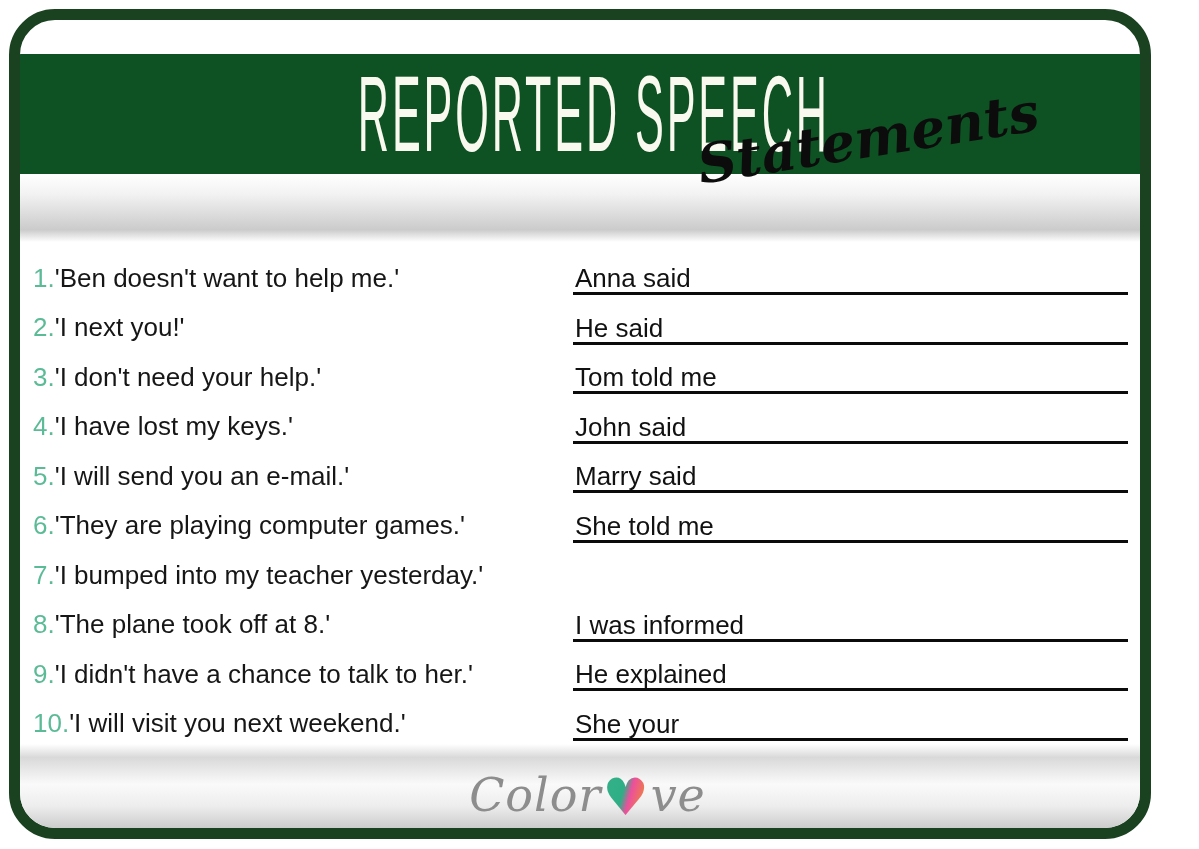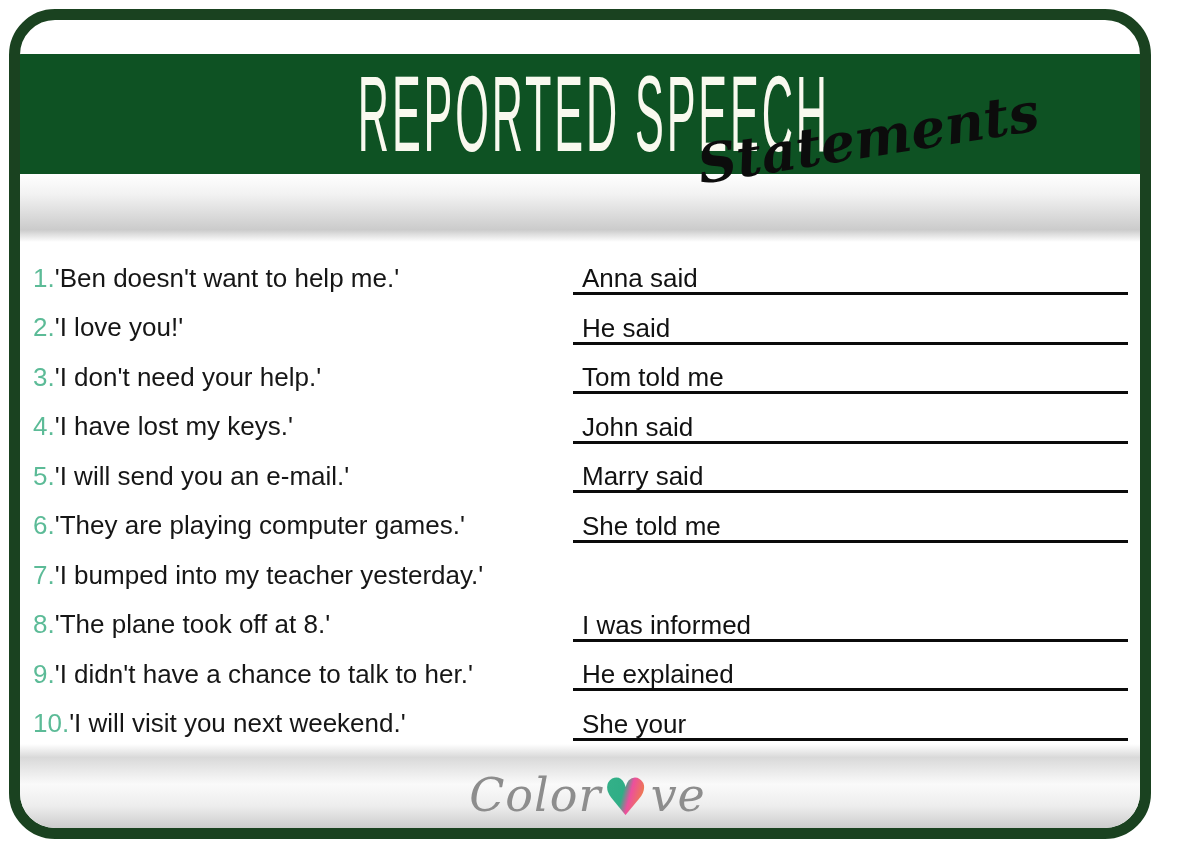--- a/index.html
+++ b/index.html
@@ -110,21 +110,20 @@
     height: 37px;
     border-bottom: 3px solid #0b0b0b;
   }
   .ans-text {
     position: absolute;
     left: 2px;
     bottom: -2px;
     white-space: nowrap;
     font-size: 26px;
     color: #111111;
-    margin-left: 7px;
   }
 
   
   .footer-band {
     position: absolute;
     left: 0;
     right: 0;
     bottom: 0;
     height: 84px;
     background: linear-gradient(180deg, #ffffff 0%, #d9d9d9 16%, #fafafa 48%, #ededed 74%, #cccccc 100%);
@@ -170,21 +169,21 @@
 
     <div class="rows" id="rows">
   <div class="row">
     <div class="left-cell"><span class="num">1.</span><span class="quote">'Ben doesn't want to help me.'</span></div>
     <div class="answer">
       <span class="ans-text">Anna said</span>
     </div>
   </div>
 
   <div class="row">
-    <div class="left-cell"><span class="num">2.</span><span class="quote">'I love you!'</span></div>
+    <div class="left-cell"><span class="num">2.</span><span class="quote">'I next you!'</span></div>
     <div class="answer">
       <span class="ans-text">He said</span>
     </div>
   </div>
 
   <div class="row">
     <div class="left-cell"><span class="num">3.</span><span class="quote">'I don't need your help.'</span></div>
     <div class="answer">
       <span class="ans-text">Tom told me</span>
     </div>

